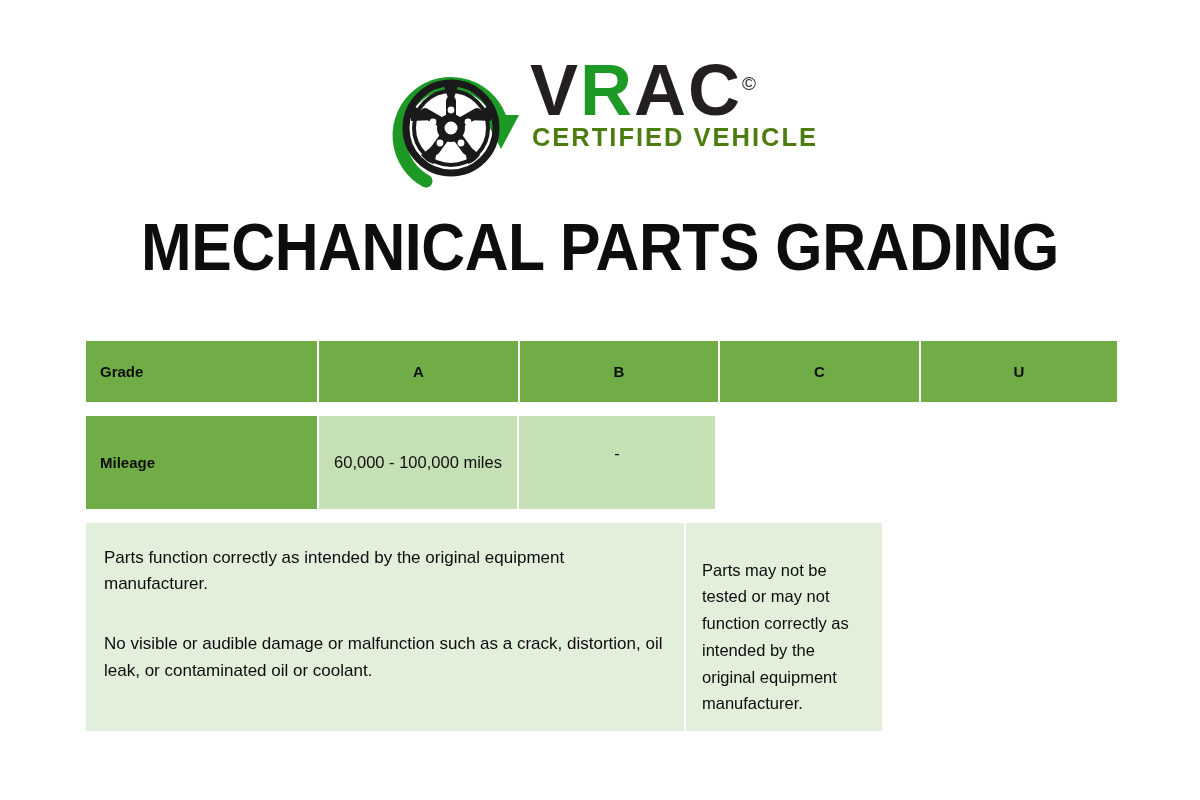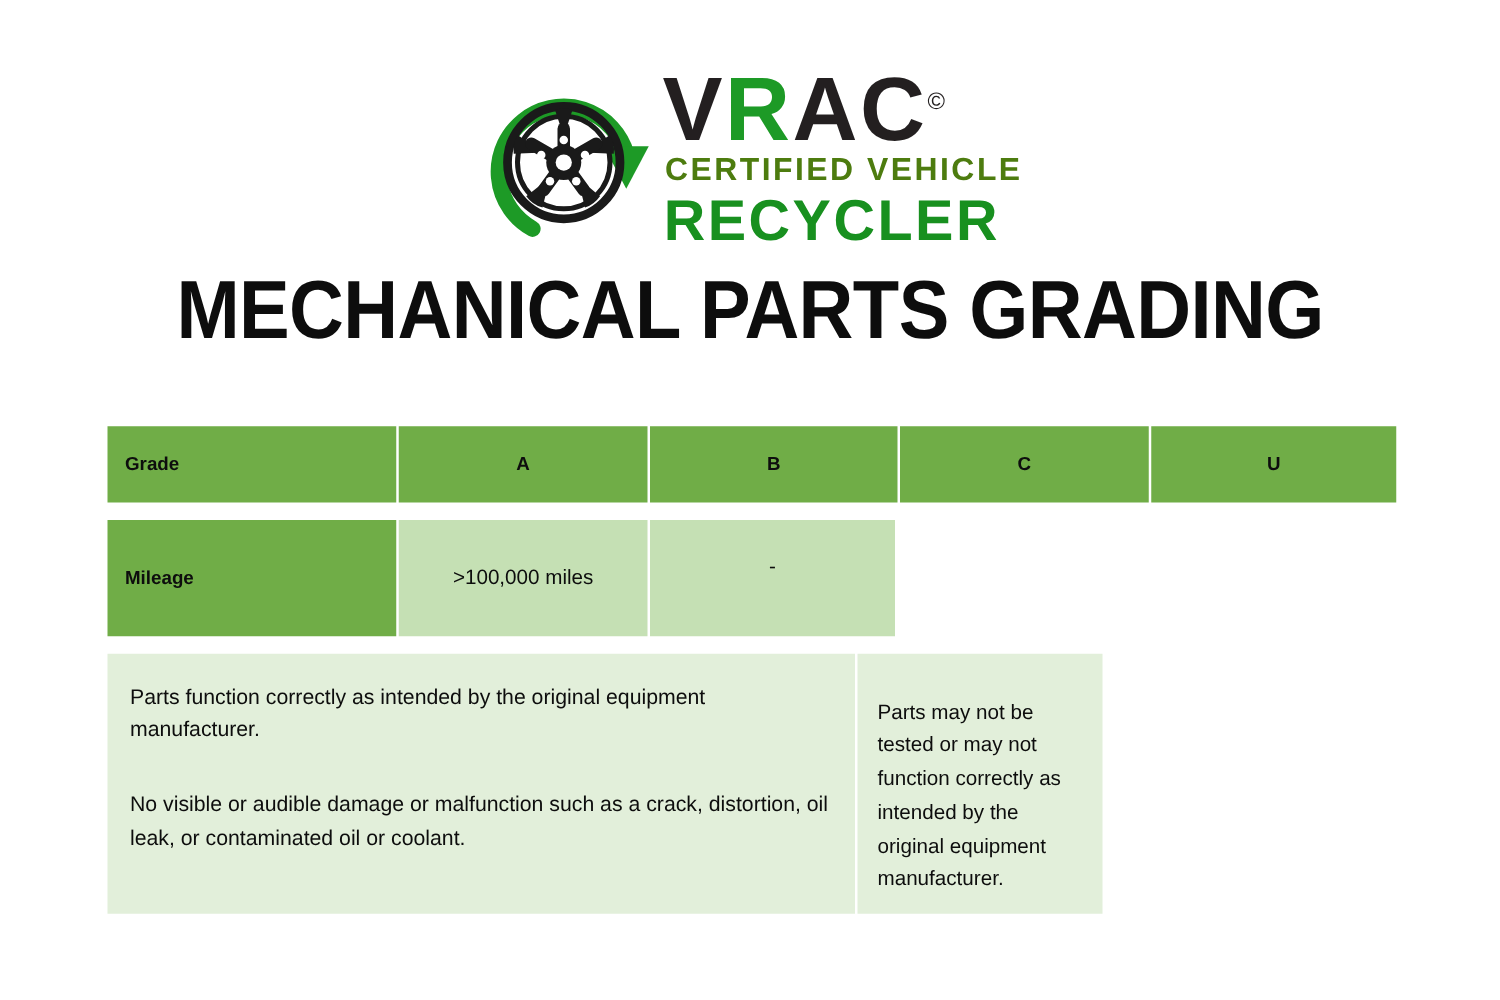--- a/index.html
+++ b/index.html
@@ -26,21 +26,21 @@
     left: 0;
     top: 52px;
     width: 1200px;
     height: 150px;
     display: flex;
     align-items: center;
     justify-content: center;
   }
   .logo-inner {
     display: flex;
-    align-items: flex-end;
+    align-items: flex-start;
     gap: 8px;
   }
   .logo-mark {
     width: 140px;
     height: 140px;
     flex: 0 0 140px;
     position: relative;
   }
   .logo-words {
     position: relative;
@@ -234,41 +234,40 @@
           <circle cx="86" cy="65" r="3.4" fill="#ffffff"></circle>
           <circle cx="79" cy="86" r="3.4" fill="#ffffff"></circle>
           <circle cx="58" cy="86" r="3.4" fill="#ffffff"></circle>
           <circle cx="51" cy="65" r="3.4" fill="#ffffff"></circle>
         </svg>
       </div>
 
       <div class="logo-words">
         <div class="logo-vrac"><span>V</span><span class="grn">R</span><span>AC</span><span class="logo-copy">©</span></div>
         <div class="logo-certified">CERTIFIED VEHICLE</div>
-        <div class="logo-recycler">RECYCLER</div>
       </div>
 
     </div>
   </div>
 
   <div class="page-title">MECHANICAL PARTS GRADING</div>
 
   <div class="grading-table">
 
     <div class="row row-header">
       <div class="cell hdr hdr-label c-hdr-label">Grade</div>
       <div class="cell hdr hdr-grade c-a">A</div>
       <div class="cell hdr hdr-grade c-b">B</div>
       <div class="cell hdr hdr-grade c-c">C</div>
       <div class="cell hdr hdr-grade c-u">U</div>
     </div>
 
     <div class="row row-mileage">
       <div class="cell label-cell c-label">Mileage</div>
-      <div class="cell mile-cell c-c">&gt;100,000 miles</div>
+      <div class="cell mile-cell c-b">60,000 - 100,000 miles</div>
       <div class="cell mile-cell dash c-u">-</div>
     </div>
 
     <div class="row row-quality">
       <div class="cell qual-cell c-abc">
         <p>Parts function correctly as intended by the original equipment manufacturer.</p>
         <p>No visible or audible damage or malfunction such as a crack, distortion, oil leak, or contaminated oil or coolant.</p>
       </div>
       <div class="cell qual-cell qual-narrow c-u">
         <p>Parts may not be tested or may not function correctly as intended by the original equipment manufacturer.</p>

